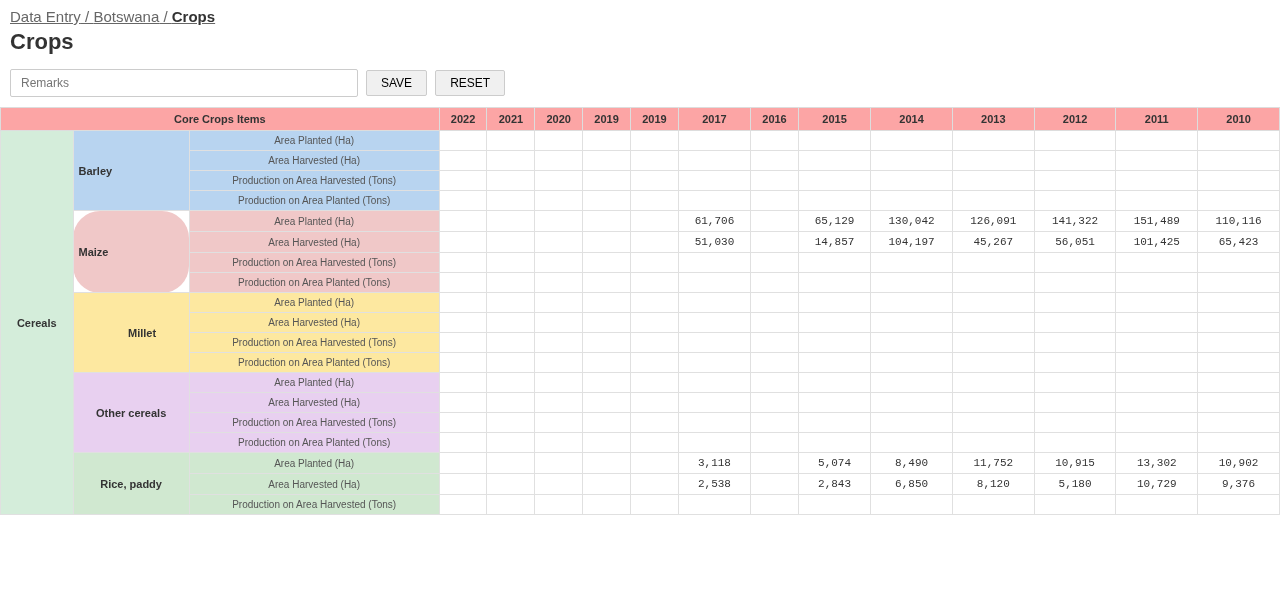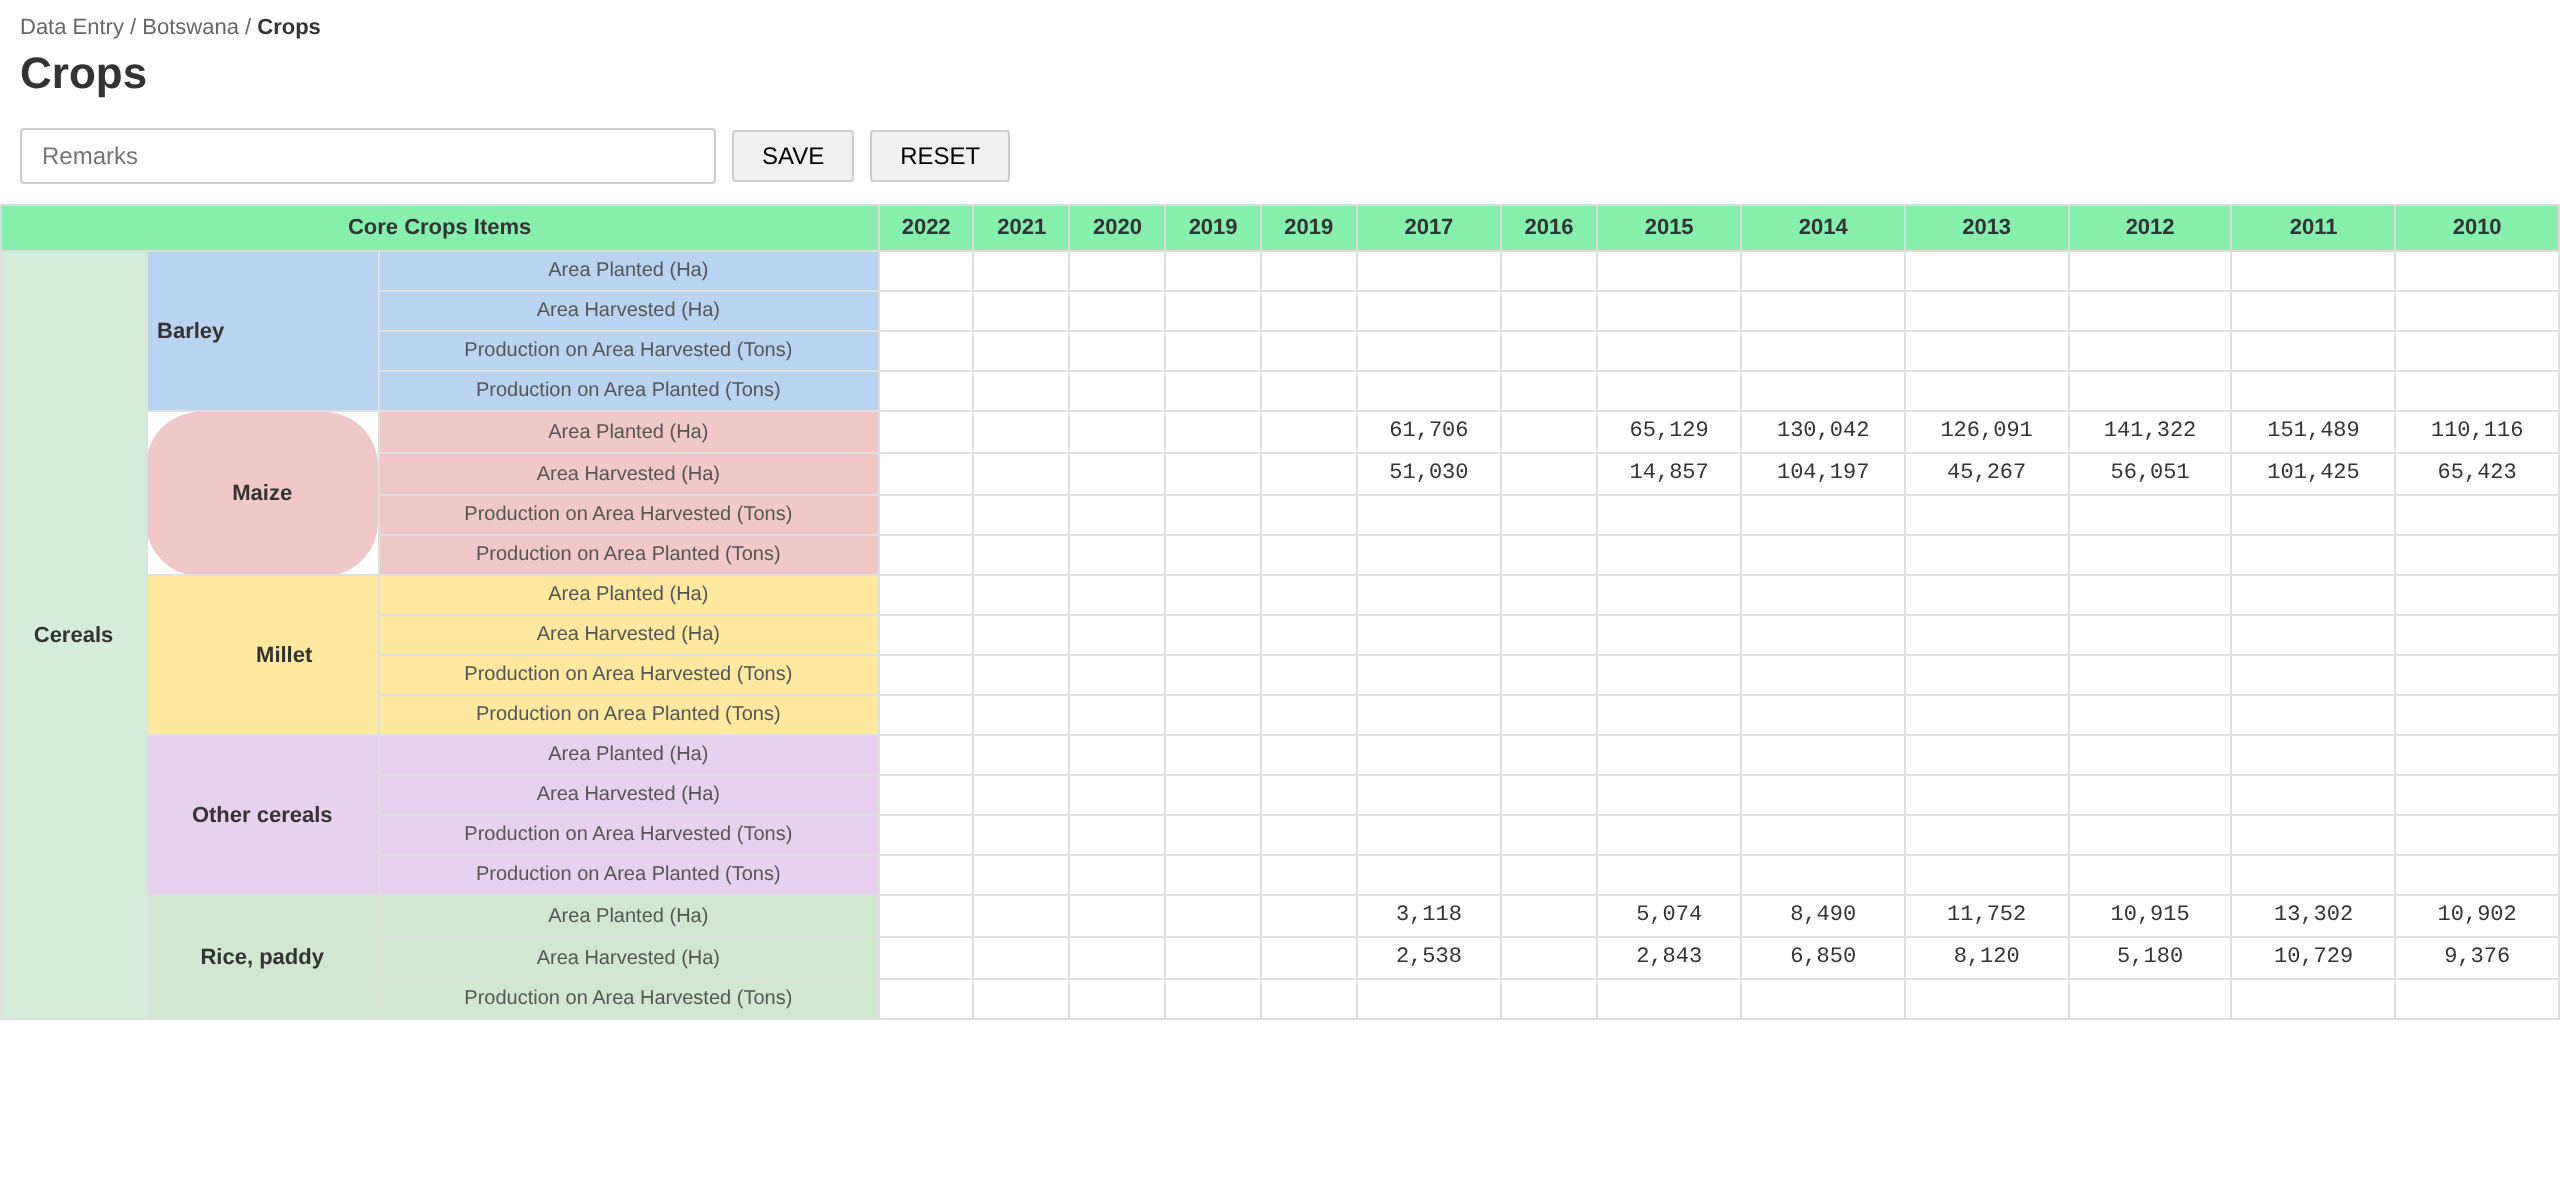--- a/index.html
+++ b/index.html
@@ -1,18 +1,18 @@
 <!DOCTYPE html>
 <html><head>
   <meta charset="utf-8">
   <style>
     * { box-sizing: border-box; margin: 0; padding: 0; }
     body { font-family: Arial, sans-serif; font-size: 12px; background: #fff; color: #333; }
     
-    .breadcrumb { font-size: 11px; color: #666; padding: 8px 10px 2px; }
+    .breadcrumb { font-size: 15px; color: #666; padding: 8px 10px 2px; text-decoration: underline; }
     .breadcrumb a { color: #666; text-decoration: none; }
     .breadcrumb span { color: #333; font-weight: bold; }
     
     .page-title { font-size: 22px; font-weight: bold; padding: 2px 10px 8px; }
     
     .toolbar { padding: 6px 10px 10px; display: flex; align-items: center; gap: 8px; }
     .remarks-input { width: 348px; padding: 6px 10px; border: 1px solid #ccc; border-radius: 2px; font-size: 12px; color: #999; }
     .btn { padding: 5px 14px; font-size: 12px; border: 1px solid #ccc; background: #f0f0f0; cursor: pointer; border-radius: 2px; }
     
     .table-container { overflow-x: auto; width: 100%; }
@@ -40,21 +40,21 @@
     
     .cat-cereals { background-color: #d4edda; }
     .item-barley { background-color: #b8d4f0; }
     .item-maize { background-color: #f0c8c8; }
     .item-millet { background-color: #fde8a0; }
     .item-other-cereals { background-color: #e8d0f0; }
     .item-rice { background-color: #d0e8d0; }
     
     .measure-cell { color: #555; font-size: 10px; }
     
-    .header-row th { background: #86efac; margin-left: 21px; }
+    .header-row th { background: #fca5a5; margin-left: 21px; }
     
     .data-cell { color: #333; font-family: Liberation Mono, monospace; }
     .empty-cell { background: #fff; }
   </style>
 </head>
 <body>
 
 <div class="breadcrumb">
   <a>Data Entry</a> /
   <a>Botswana</a> /
@@ -152,21 +152,21 @@
         <td class="empty-cell"></td>
         <td class="empty-cell"></td>
         <td class="empty-cell"></td>
         <td class="empty-cell"></td>
         <td class="empty-cell"></td>
         <td class="empty-cell"></td>
         <td class="empty-cell"></td>
       </tr>
 
       <tr>
-        <td rowspan="4" class="item-maize col-item" style="text-align:center;border-radius:27px;">Maize</td>
+        <td rowspan="4" class="item-maize col-item" style="border-radius:27px;">Maize</td>
         <td class="item-maize measure-cell">Area Planted (Ha)</td>
         <td class="empty-cell"></td>
         <td class="empty-cell"></td>
         <td class="empty-cell"></td>
         <td class="empty-cell"></td>
         <td class="empty-cell"></td>
         <td class="data-cell">61,706</td>
         <td class="empty-cell"></td>
         <td class="data-cell">65,129</td>
         <td class="data-cell">130,042</td>

